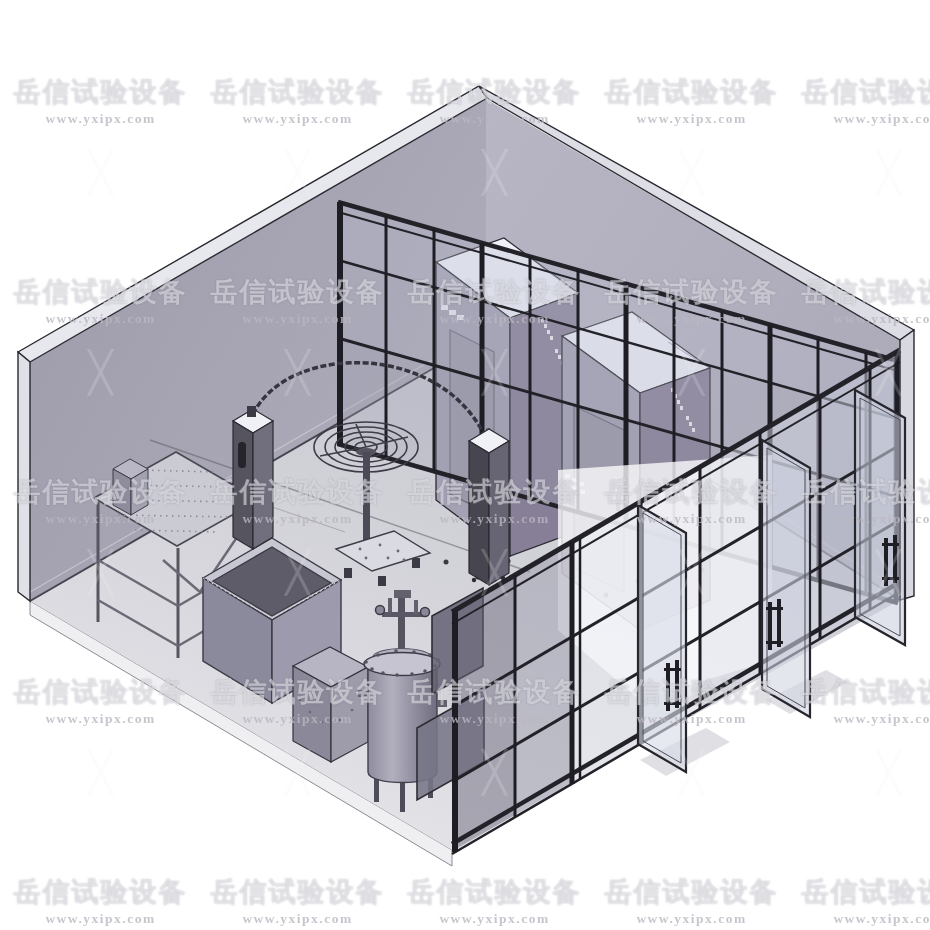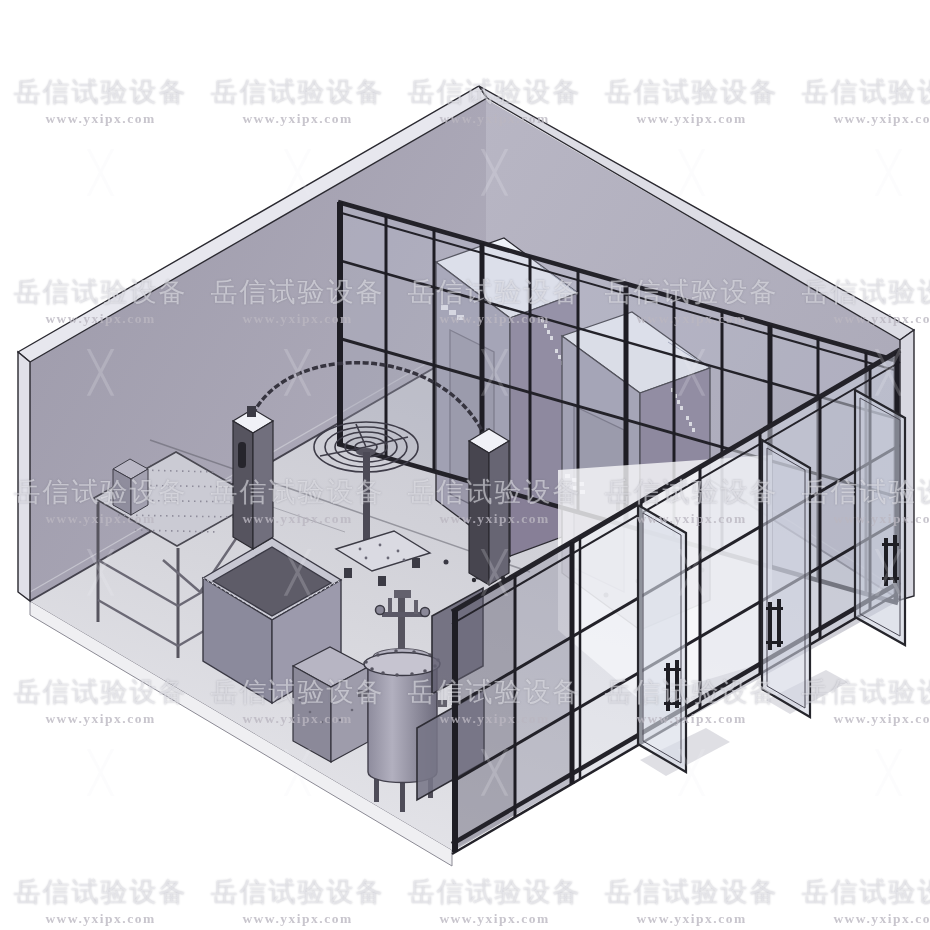--- a/index.html
+++ b/index.html
@@ -1,21 +1,21 @@
 <!DOCTYPE html>
 <html><head>
 <meta charset="utf-8">
 <style>
   html,body{margin:0;padding:0;background:#fff;}
   #stage{position:relative;width:930px;height:930px;background:#ffffff;overflow:hidden;
          font-family:"DejaVu Sans","Liberation Sans",sans-serif;}
   #scene-svg{position:absolute;left:0;top:0;}
   #watermark-layer{position:absolute;left:0;top:0;width:930px;height:930px;pointer-events:none;}
   .wm-block{position:absolute;text-align:center;line-height:1;}
-  .wm-cjk{font-weight:normal;font-size:27px;letter-spacing:2px;white-space:nowrap;
+  .wm-cjk{font-weight:bold;font-size:27px;letter-spacing:2px;white-space:nowrap;
           font-family:"DejaVu Sans",sans-serif;}
   .wm-url{font-weight:bold;font-size:13.5px;letter-spacing:1.5px;margin-top:7px;
           font-family:"Liberation Serif","DejaVu Serif",serif;white-space:nowrap;}
   .wm-x{font-size:40px;margin-top:26px;font-family:"DejaVu Sans",sans-serif;}
 </style>
 </head>
 <body>
 
 <div id="stage">
 <svg id="scene-svg" width="930" height="930" viewBox="0 0 930 930">

